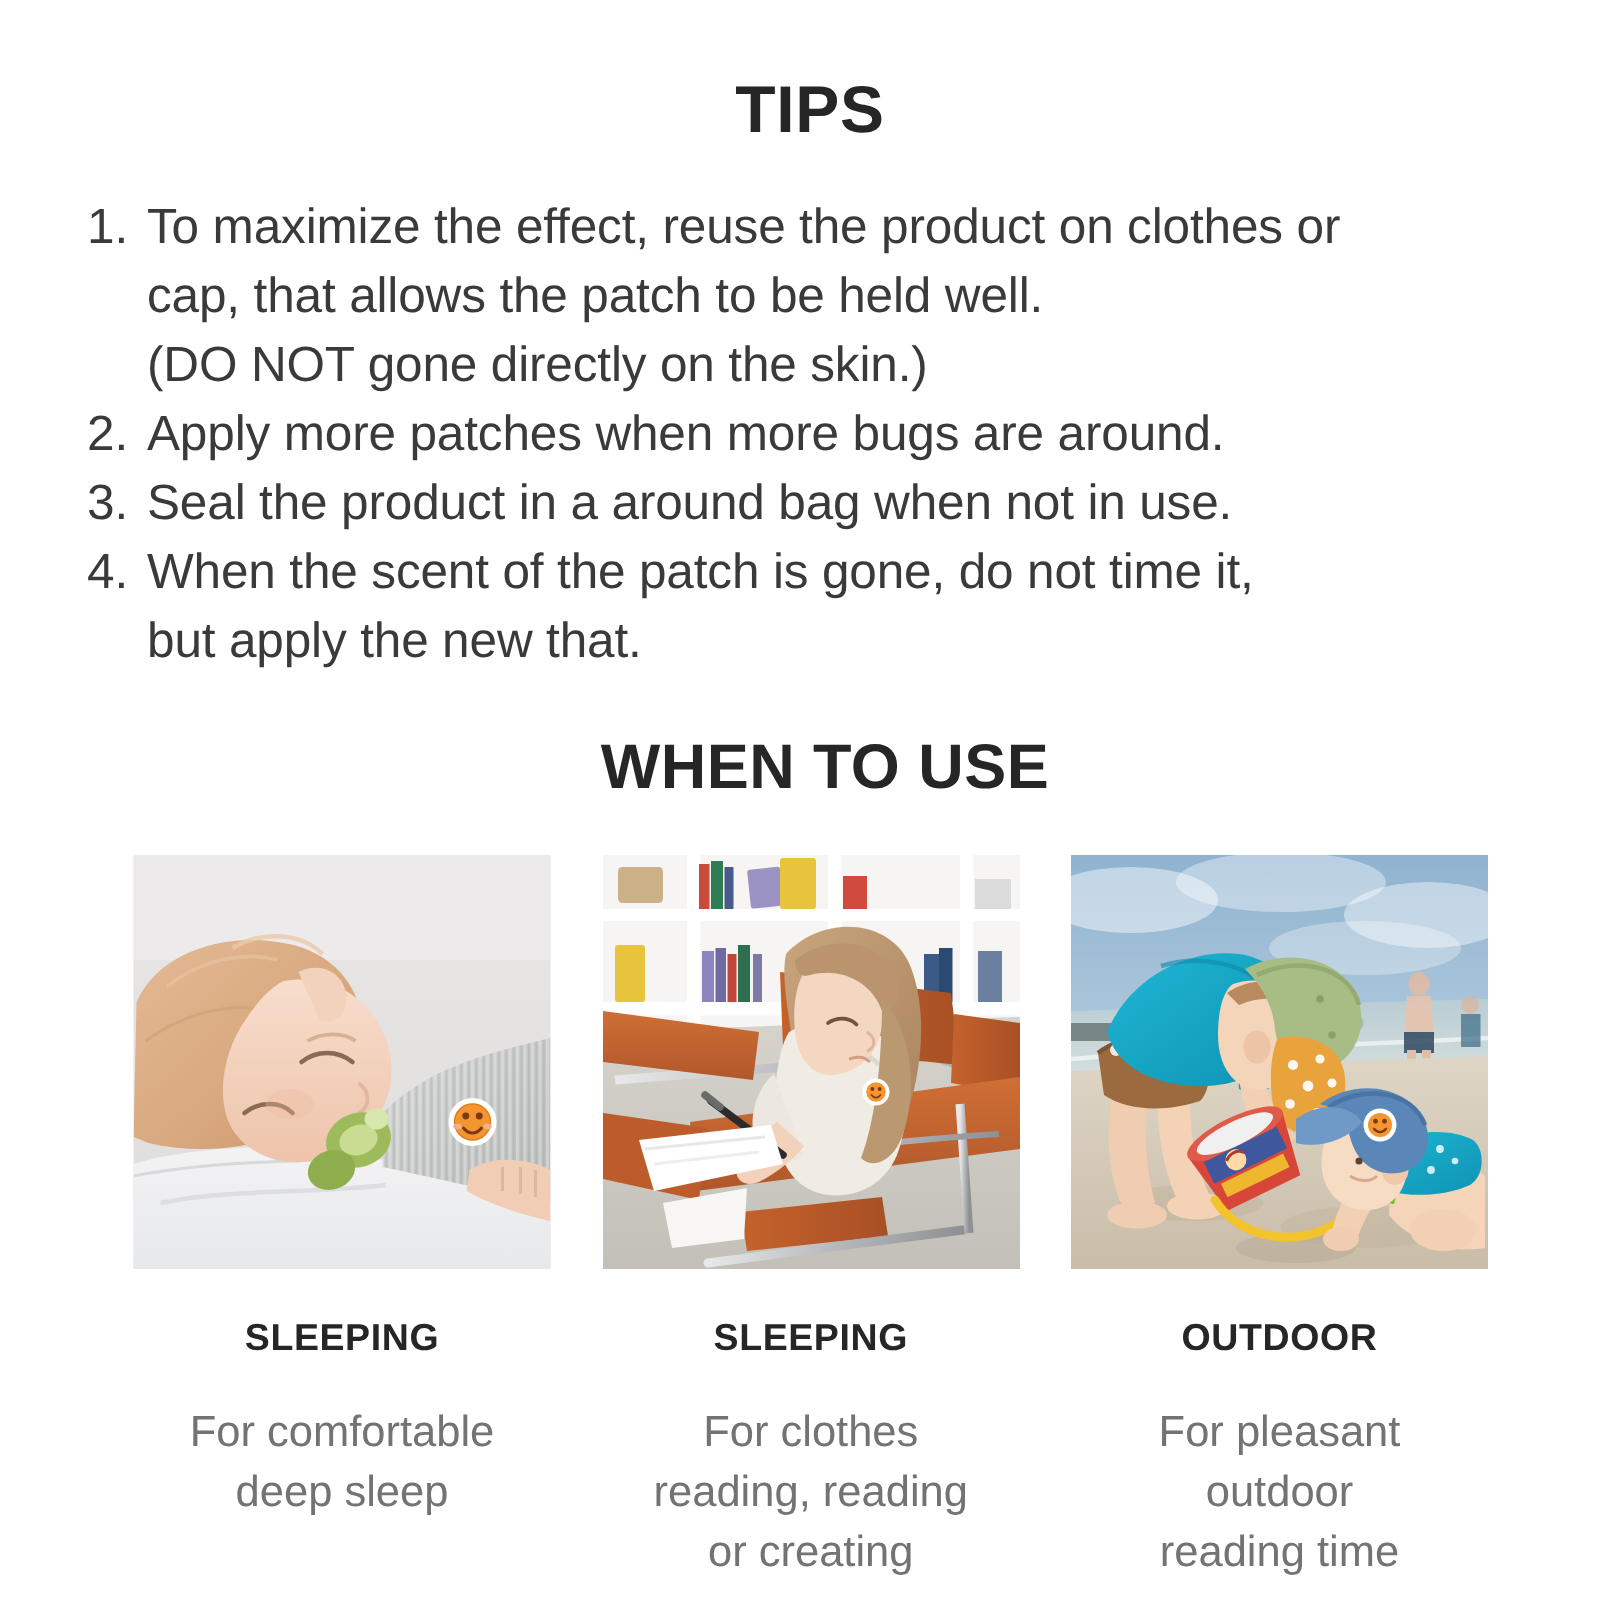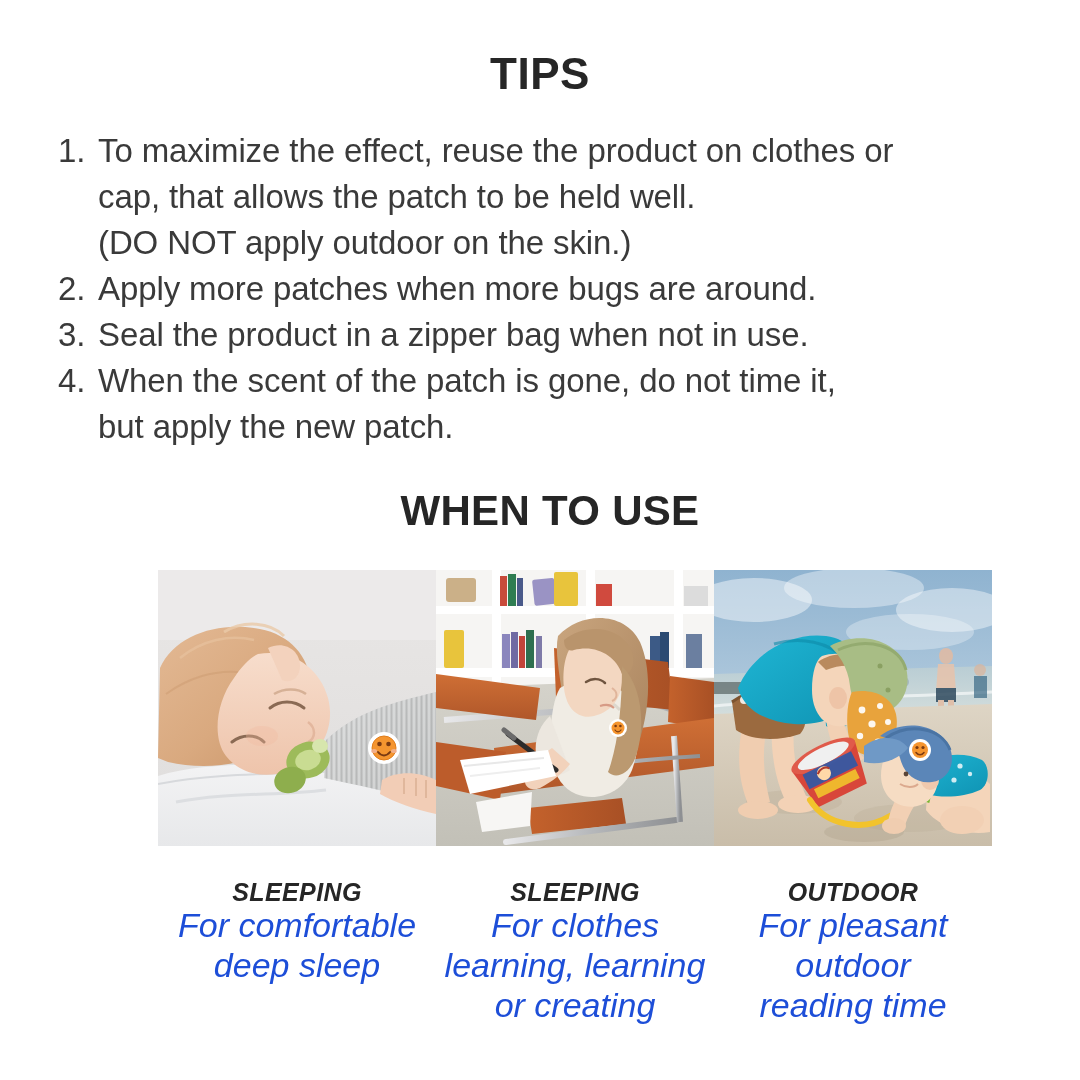--- a/index.html
+++ b/index.html
@@ -85,22 +85,21 @@
     line-height: 1;
   }
 
   
   .cards {
     position: absolute;
     top: 570px;
     left: 89px;
     width: 903px;
     display: flex;
-    justify-content: flex-end;
-    font-style: italic;
+    justify-content: space-between;
   }
 
   .card { width: 278px; }
 
   .card-photo {
     position: relative;
     width: 278px;
     height: 276px;
     overflow: hidden;
     background: #e6e6e6;
@@ -110,68 +109,68 @@
     margin-top: 34px;
     text-align: center;
     font-size: 25px;
     font-weight: 700;
     letter-spacing: 0.4px;
     color: #262626;
     line-height: 1;
   }
 
   .card-desc {
-    margin-top: 0;
+    margin-top: 30px;
     text-align: center;
-    font-size: 34px;
+    font-size: 29px;
     font-weight: 300;
     line-height: 40px;
-    color: #1d4ed8;
+    color: #737373;
   }
 
   
   .photo-svg { display: block; width: 100%; height: 100%; }
 </style>
 </head>
 <body>
 
 <div class="page">
 
   <div class="tips-heading">TIPS</div>
 
   <div class="tips-list">
 
     <div class="tip-item">
       <span class="tip-num">1.</span>
       <span class="tip-body">
         <span class="tip-line">To maximize the effect, reuse the product on clothes or</span>
         <span class="tip-line">cap, that allows the patch to be held well.</span>
-        <span class="tip-line">(DO NOT apply outdoor on the skin.)</span>
+        <span class="tip-line">(DO NOT gone directly on the skin.)</span>
       </span>
     </div>
 
     <div class="tip-item">
       <span class="tip-num">2.</span>
       <span class="tip-body">
         <span class="tip-line">Apply more patches when more bugs are around.</span>
       </span>
     </div>
 
     <div class="tip-item">
       <span class="tip-num">3.</span>
       <span class="tip-body">
-        <span class="tip-line">Seal the product in a zipper bag when not in use.</span>
+        <span class="tip-line">Seal the product in a around bag when not in use.</span>
       </span>
     </div>
 
     <div class="tip-item">
       <span class="tip-num">4.</span>
       <span class="tip-body">
         <span class="tip-line">When the scent of the patch is gone, do not time it,</span>
-        <span class="tip-line">but apply the new patch.</span>
+        <span class="tip-line">but apply the new that.</span>
       </span>
     </div>
 
   </div>
 
   <div class="when-heading">WHEN TO USE</div>
 
   <div class="cards">
 
     <div class="card">
@@ -383,21 +382,21 @@
             <circle cx="182" cy="158" r="6.5" fill="#f5952f"></circle>
             <circle cx="179.6" cy="156" r="1.3" fill="#7a3a12"></circle>
             <circle cx="184.4" cy="156" r="1.3" fill="#7a3a12"></circle>
             <path d="M179 160 C180.8 162.4 183.2 162.4 185 160" stroke="#7a3a12" stroke-width="1.2" fill="none" stroke-linecap="round"></path>
           </g>
         </svg>
       </div>
       <div class="card-title">SLEEPING</div>
       <div class="card-desc">
         <span class="tip-line">For clothes</span>
-        <span class="tip-line">learning, learning</span>
+        <span class="tip-line">reading, reading</span>
         <span class="tip-line">or creating</span>
       </div>
     </div>
 
     <div class="card">
       <div class="card-photo">
         <svg class="photo-svg" viewBox="0 0 278 276" preserveAspectRatio="xMidYMid slice">
           <defs>
             <linearGradient id="s3sky" x1="0" y1="0" x2="0" y2="1">
               <stop offset="0%" stop-color="#8fb3d0"></stop>

